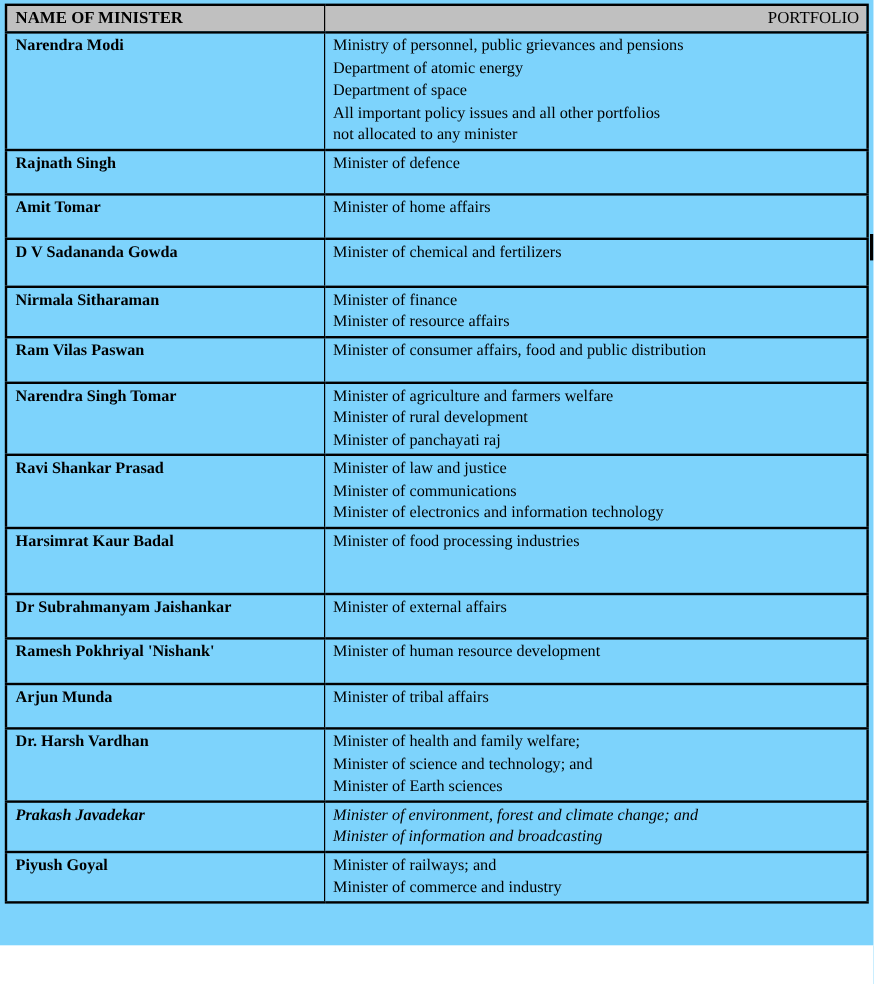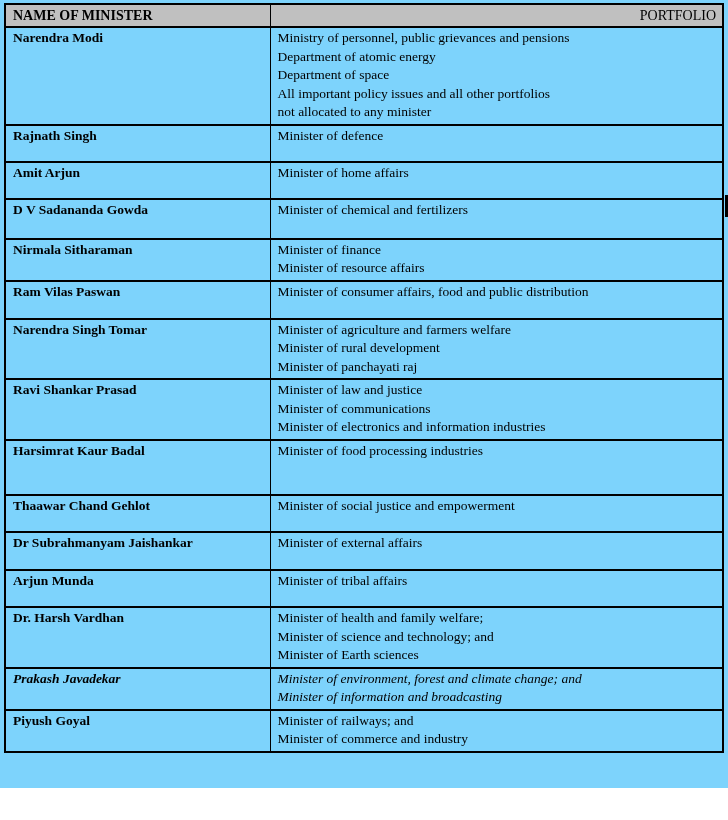--- a/index.html
+++ b/index.html
@@ -102,21 +102,21 @@
 Department of atomic energy
 Department of space
 All important policy issues and all other portfolios
 not allocated to any minister</td>
       </tr>
       <tr>
         <td class="name-cell">Rajnath Singh</td>
         <td class="portfolio-cell">Minister of defence</td>
       </tr>
       <tr>
-        <td class="name-cell">Amit Arjun</td>
+        <td class="name-cell">Amit Tomar</td>
         <td class="portfolio-cell">Minister of home affairs</td>
       </tr>
       <tr>
         <td class="name-cell">D V Sadananda Gowda</td>
         <td class="portfolio-cell">Minister of chemical and fertilizers</td>
       </tr>
       <tr>
         <td class="name-cell">Nirmala Sitharaman</td>
         <td class="portfolio-cell">Minister of finance
 Minister of resource affairs</td>
@@ -128,33 +128,33 @@
       <tr>
         <td class="name-cell">Narendra Singh Tomar</td>
         <td class="portfolio-cell">Minister of agriculture and farmers welfare
 Minister of rural development
 Minister of panchayati raj</td>
       </tr>
       <tr>
         <td class="name-cell">Ravi Shankar Prasad</td>
         <td class="portfolio-cell">Minister of law and justice
 Minister of communications
-Minister of electronics and information industries</td>
+Minister of electronics and information technology</td>
       </tr>
       <tr>
         <td class="name-cell">Harsimrat Kaur Badal</td>
         <td class="portfolio-cell">Minister of food processing industries</td>
       </tr>
       <tr>
-        <td class="name-cell">Thaawar Chand Gehlot</td>
-        <td class="portfolio-cell">Minister of social justice and empowerment</td>
+        <td class="name-cell">Dr Subrahmanyam Jaishankar</td>
+        <td class="portfolio-cell">Minister of external affairs</td>
       </tr>
       <tr>
-        <td class="name-cell">Dr Subrahmanyam Jaishankar</td>
-        <td class="portfolio-cell">Minister of external affairs</td>
+        <td class="name-cell">Ramesh Pokhriyal 'Nishank'</td>
+        <td class="portfolio-cell">Minister of human resource development</td>
       </tr>
       <tr>
         <td class="name-cell">Arjun Munda</td>
         <td class="portfolio-cell">Minister of tribal affairs</td>
       </tr>
       <tr>
         <td class="name-cell">Dr. Harsh Vardhan</td>
         <td class="portfolio-cell">Minister of health and family welfare;
 Minister of science and technology; and
 Minister of Earth sciences</td>

